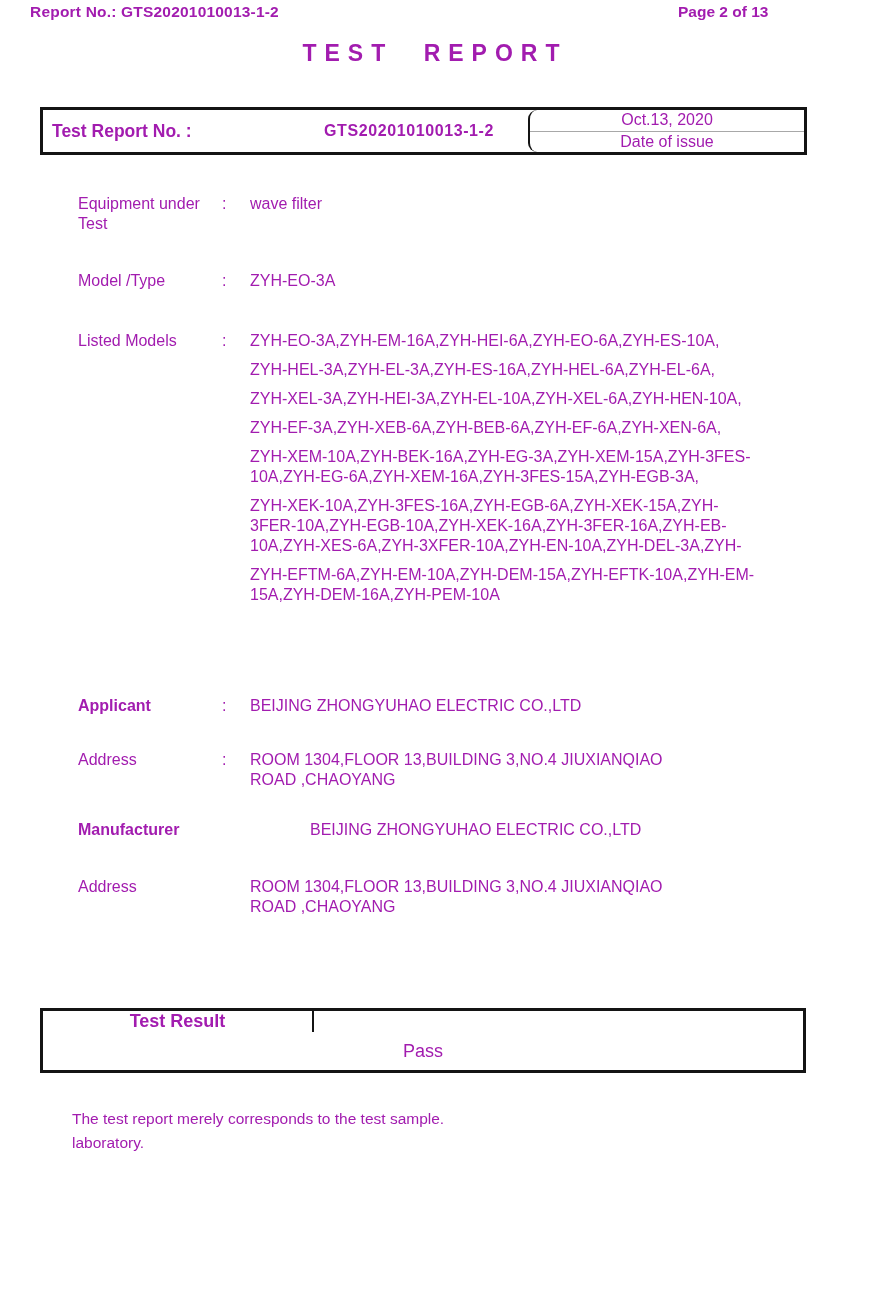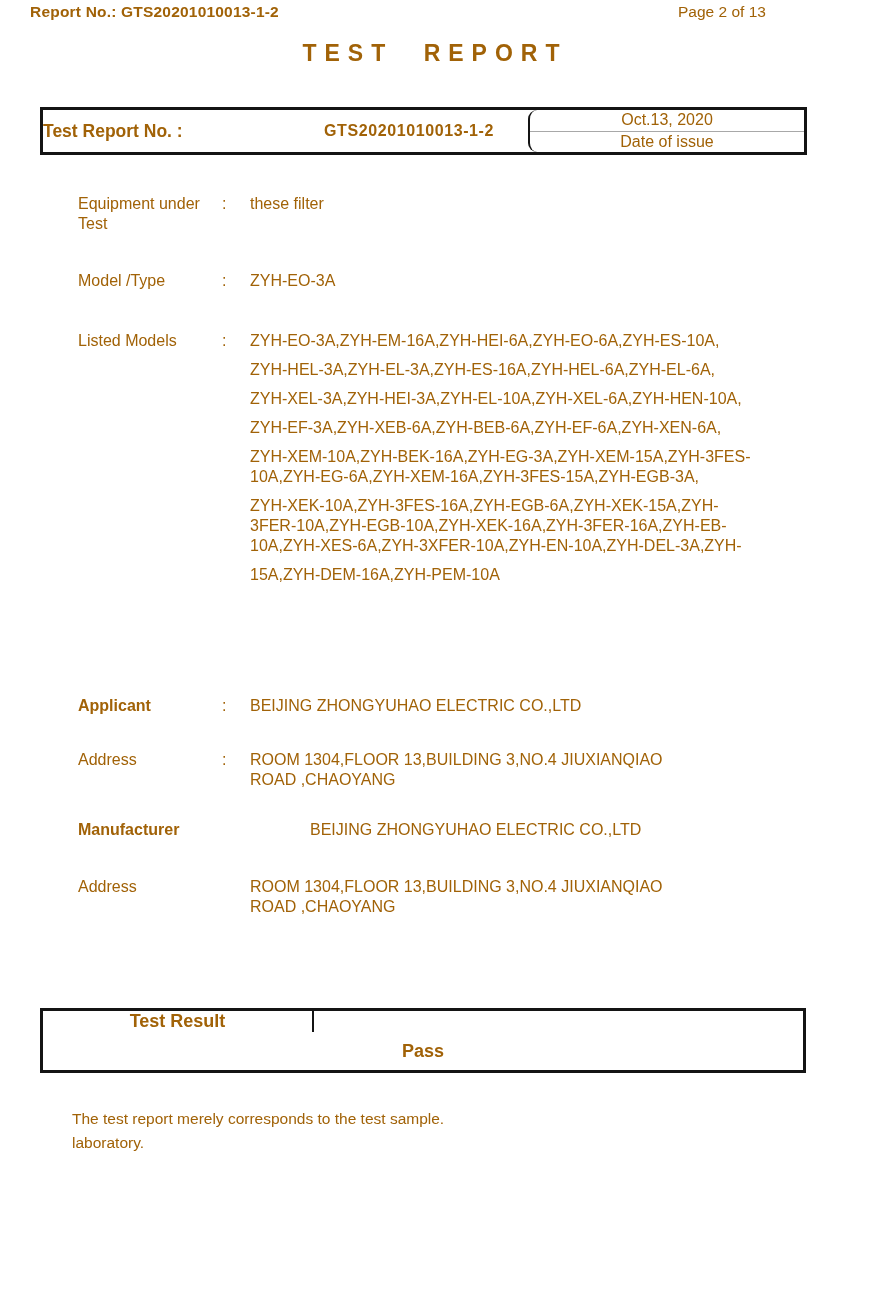--- a/index.html
+++ b/index.html
@@ -1,49 +1,50 @@
 <!DOCTYPE html>
 <html><head>
 <meta charset="utf-8">
 <style>
   html, body { margin: 0; padding: 0; background: #ffffff; }
   .page {
     position: relative;
     width: 870px;
     height: 1290px;
     background: #ffffff;
-    color: #a16207;
+    color: #a21caf;
     font-family: "Liberation Sans", "DejaVu Sans", sans-serif;
     font-size: 16px;
     overflow: hidden;
   }
   .hdr-left {
     position: absolute; left: 30px; top: 3px;
     font-weight: bold; font-size: 15.5px; letter-spacing: 0.2px;
   }
   .hdr-right {
     position: absolute; left: 678px; top: 3px;
-    font-weight: normal; font-size: 15.5px;
+    font-weight: bold; font-size: 15.5px;
   }
   .doc-title {
     position: absolute; left: 0; top: 40px; width: 100%;
     text-align: center; font-weight: bold; font-size: 23px;
     letter-spacing: 8px; word-spacing: 16px;
   }
   
   .rpt-table {
     position: absolute; left: 40px; top: 107px;
     width: 767px; height: 48px;
     border: 3px solid #141414;
     box-sizing: border-box;
     display: flex;
   }
   .rpt-left {
     flex: 1 1 auto;
     display: flex; align-items: center;
+    padding-left: 9px;
   }
   .rpt-label { font-weight: bold; font-size: 17.5px; white-space: nowrap; }
   .rpt-number {
     font-weight: bold; font-size: 16px; letter-spacing: 0.6px;
     margin-left: auto; margin-right: 34px; white-space: nowrap;
   }
   .rpt-right {
     width: 276px; flex: 0 0 auto;
     border-left: 2px solid #141414;
     display: flex; flex-direction: column;
@@ -80,21 +81,21 @@
   .res-left {
     width: 271px; flex: 0 0 auto;
     border-right: 2px solid #141414;
     display: flex; align-items: center; justify-content: center;
     font-weight: bold; font-size: 18px;
     box-sizing: border-box;
   }
   .res-right {
     flex: 1;
     display: flex; align-items: center; justify-content: center;
-    font-weight: bold; font-size: 18px; border-radius: 8px;
+    font-weight: normal; font-size: 18px; border-radius: 8px;
   }
   
   .footer {
     position: absolute; left: 72px; top: 1107px; width: 766px;
     font-size: 15.5px; line-height: 24px;
   }
   .footer .just { text-align: justify; text-align-last: justify; }
 </style>
 </head>
 <body>
@@ -113,21 +114,21 @@
     </div>
     <div class="rpt-right">
       <div class="rpt-date">Oct.13, 2020</div>
       <div class="rpt-date-caption">Date of issue</div>
     </div>
   </div>
 
   <div class="frow" style="top:194px;">
     <div class="flabel">Equipment under Test</div>
     <div class="fcolon">:</div>
-    <div class="fvalue">these filter</div>
+    <div class="fvalue">wave filter</div>
   </div>
 
   <div class="frow" style="top:271px;">
     <div class="flabel">Model /Type</div>
     <div class="fcolon">:</div>
     <div class="fvalue">ZYH-EO-3A</div>
   </div>
 
   <div class="frow" style="top:331px;">
     <div class="flabel">Listed Models</div>
@@ -148,20 +149,21 @@
       <div class="para">
         <div class="ln">ZYH-XEM-10A,ZYH-BEK-16A,ZYH-EG-3A,ZYH-XEM-15A,ZYH-3FES-</div>
         <div class="ln">10A,ZYH-EG-6A,ZYH-XEM-16A,ZYH-3FES-15A,ZYH-EGB-3A,</div>
       </div>
       <div class="para">
         <div class="ln">ZYH-XEK-10A,ZYH-3FES-16A,ZYH-EGB-6A,ZYH-XEK-15A,ZYH-</div>
         <div class="ln">3FER-10A,ZYH-EGB-10A,ZYH-XEK-16A,ZYH-3FER-16A,ZYH-EB-</div>
         <div class="ln">10A,ZYH-XES-6A,ZYH-3XFER-10A,ZYH-EN-10A,ZYH-DEL-3A,ZYH-</div>
       </div>
       <div class="para">
+        <div class="ln">ZYH-EFTM-6A,ZYH-EM-10A,ZYH-DEM-15A,ZYH-EFTK-10A,ZYH-EM-</div>
         <div class="ln">15A,ZYH-DEM-16A,ZYH-PEM-10A</div>
       </div>
     </div>
   </div>
 
   <div class="frow" style="top:696px;">
     <div class="flabel b">Applicant</div>
     <div class="fcolon">:</div>
     <div class="fvalue">BEIJING ZHONGYUHAO ELECTRIC CO.,LTD</div>
   </div>

